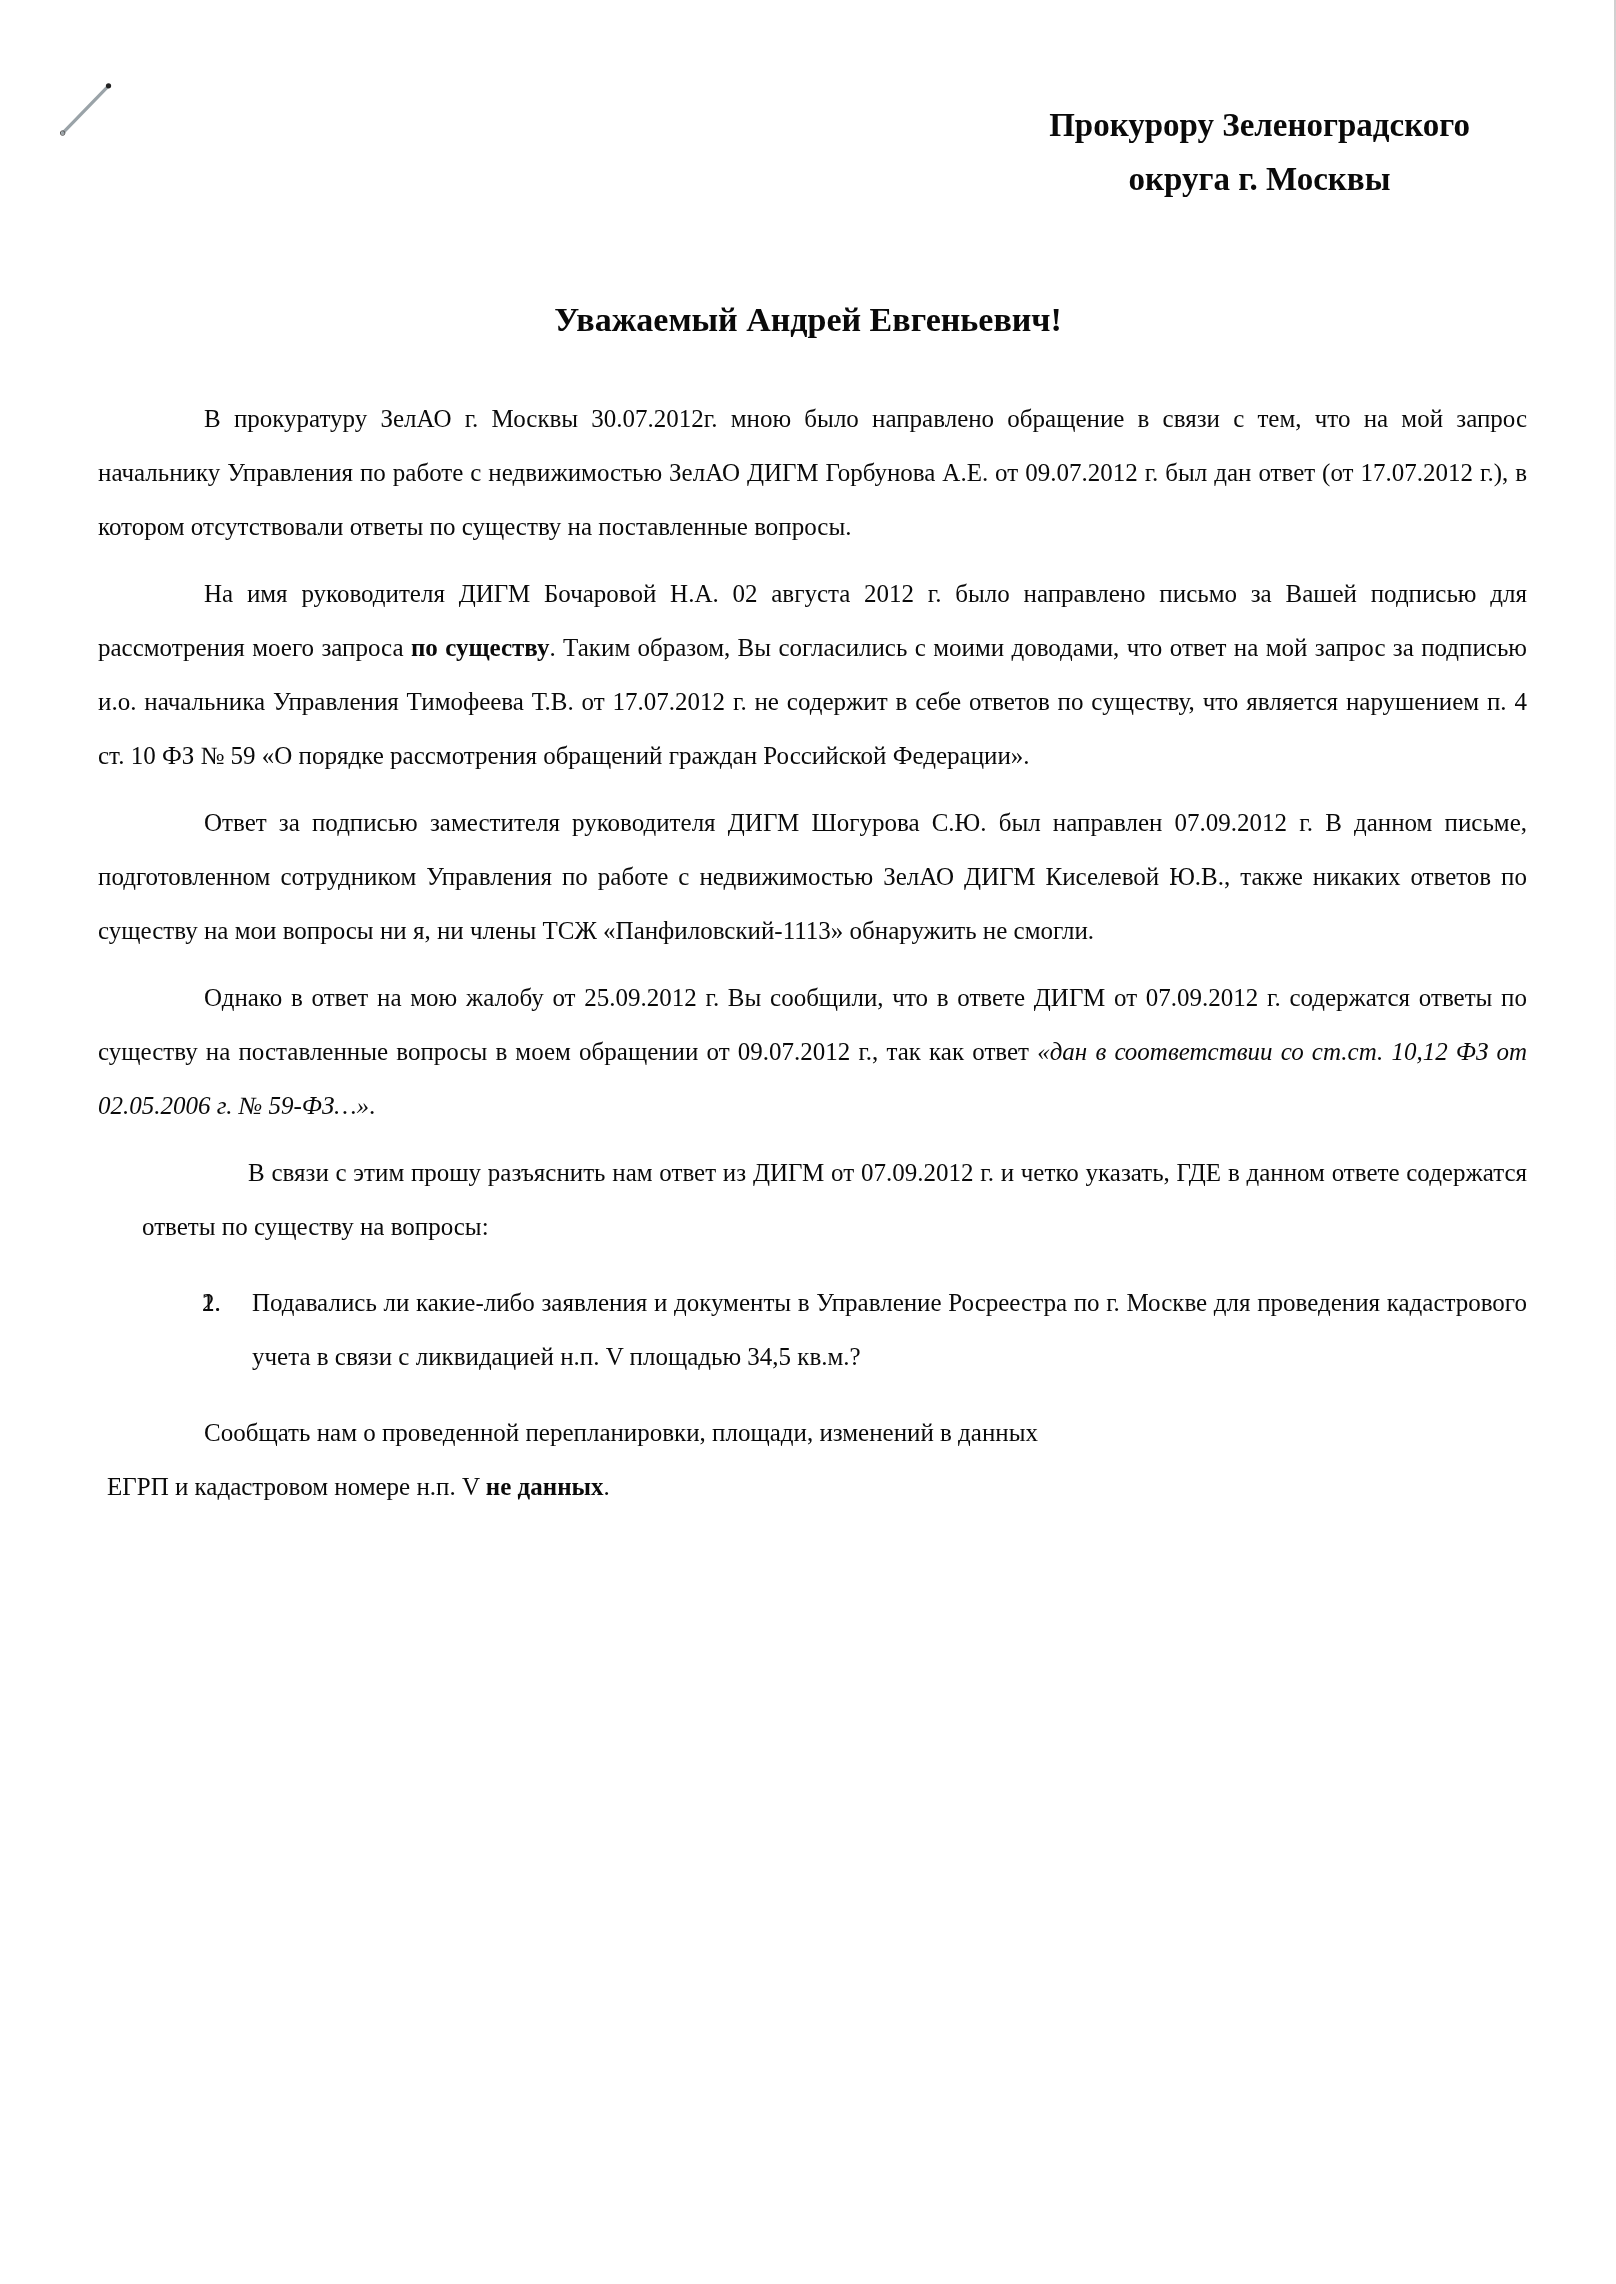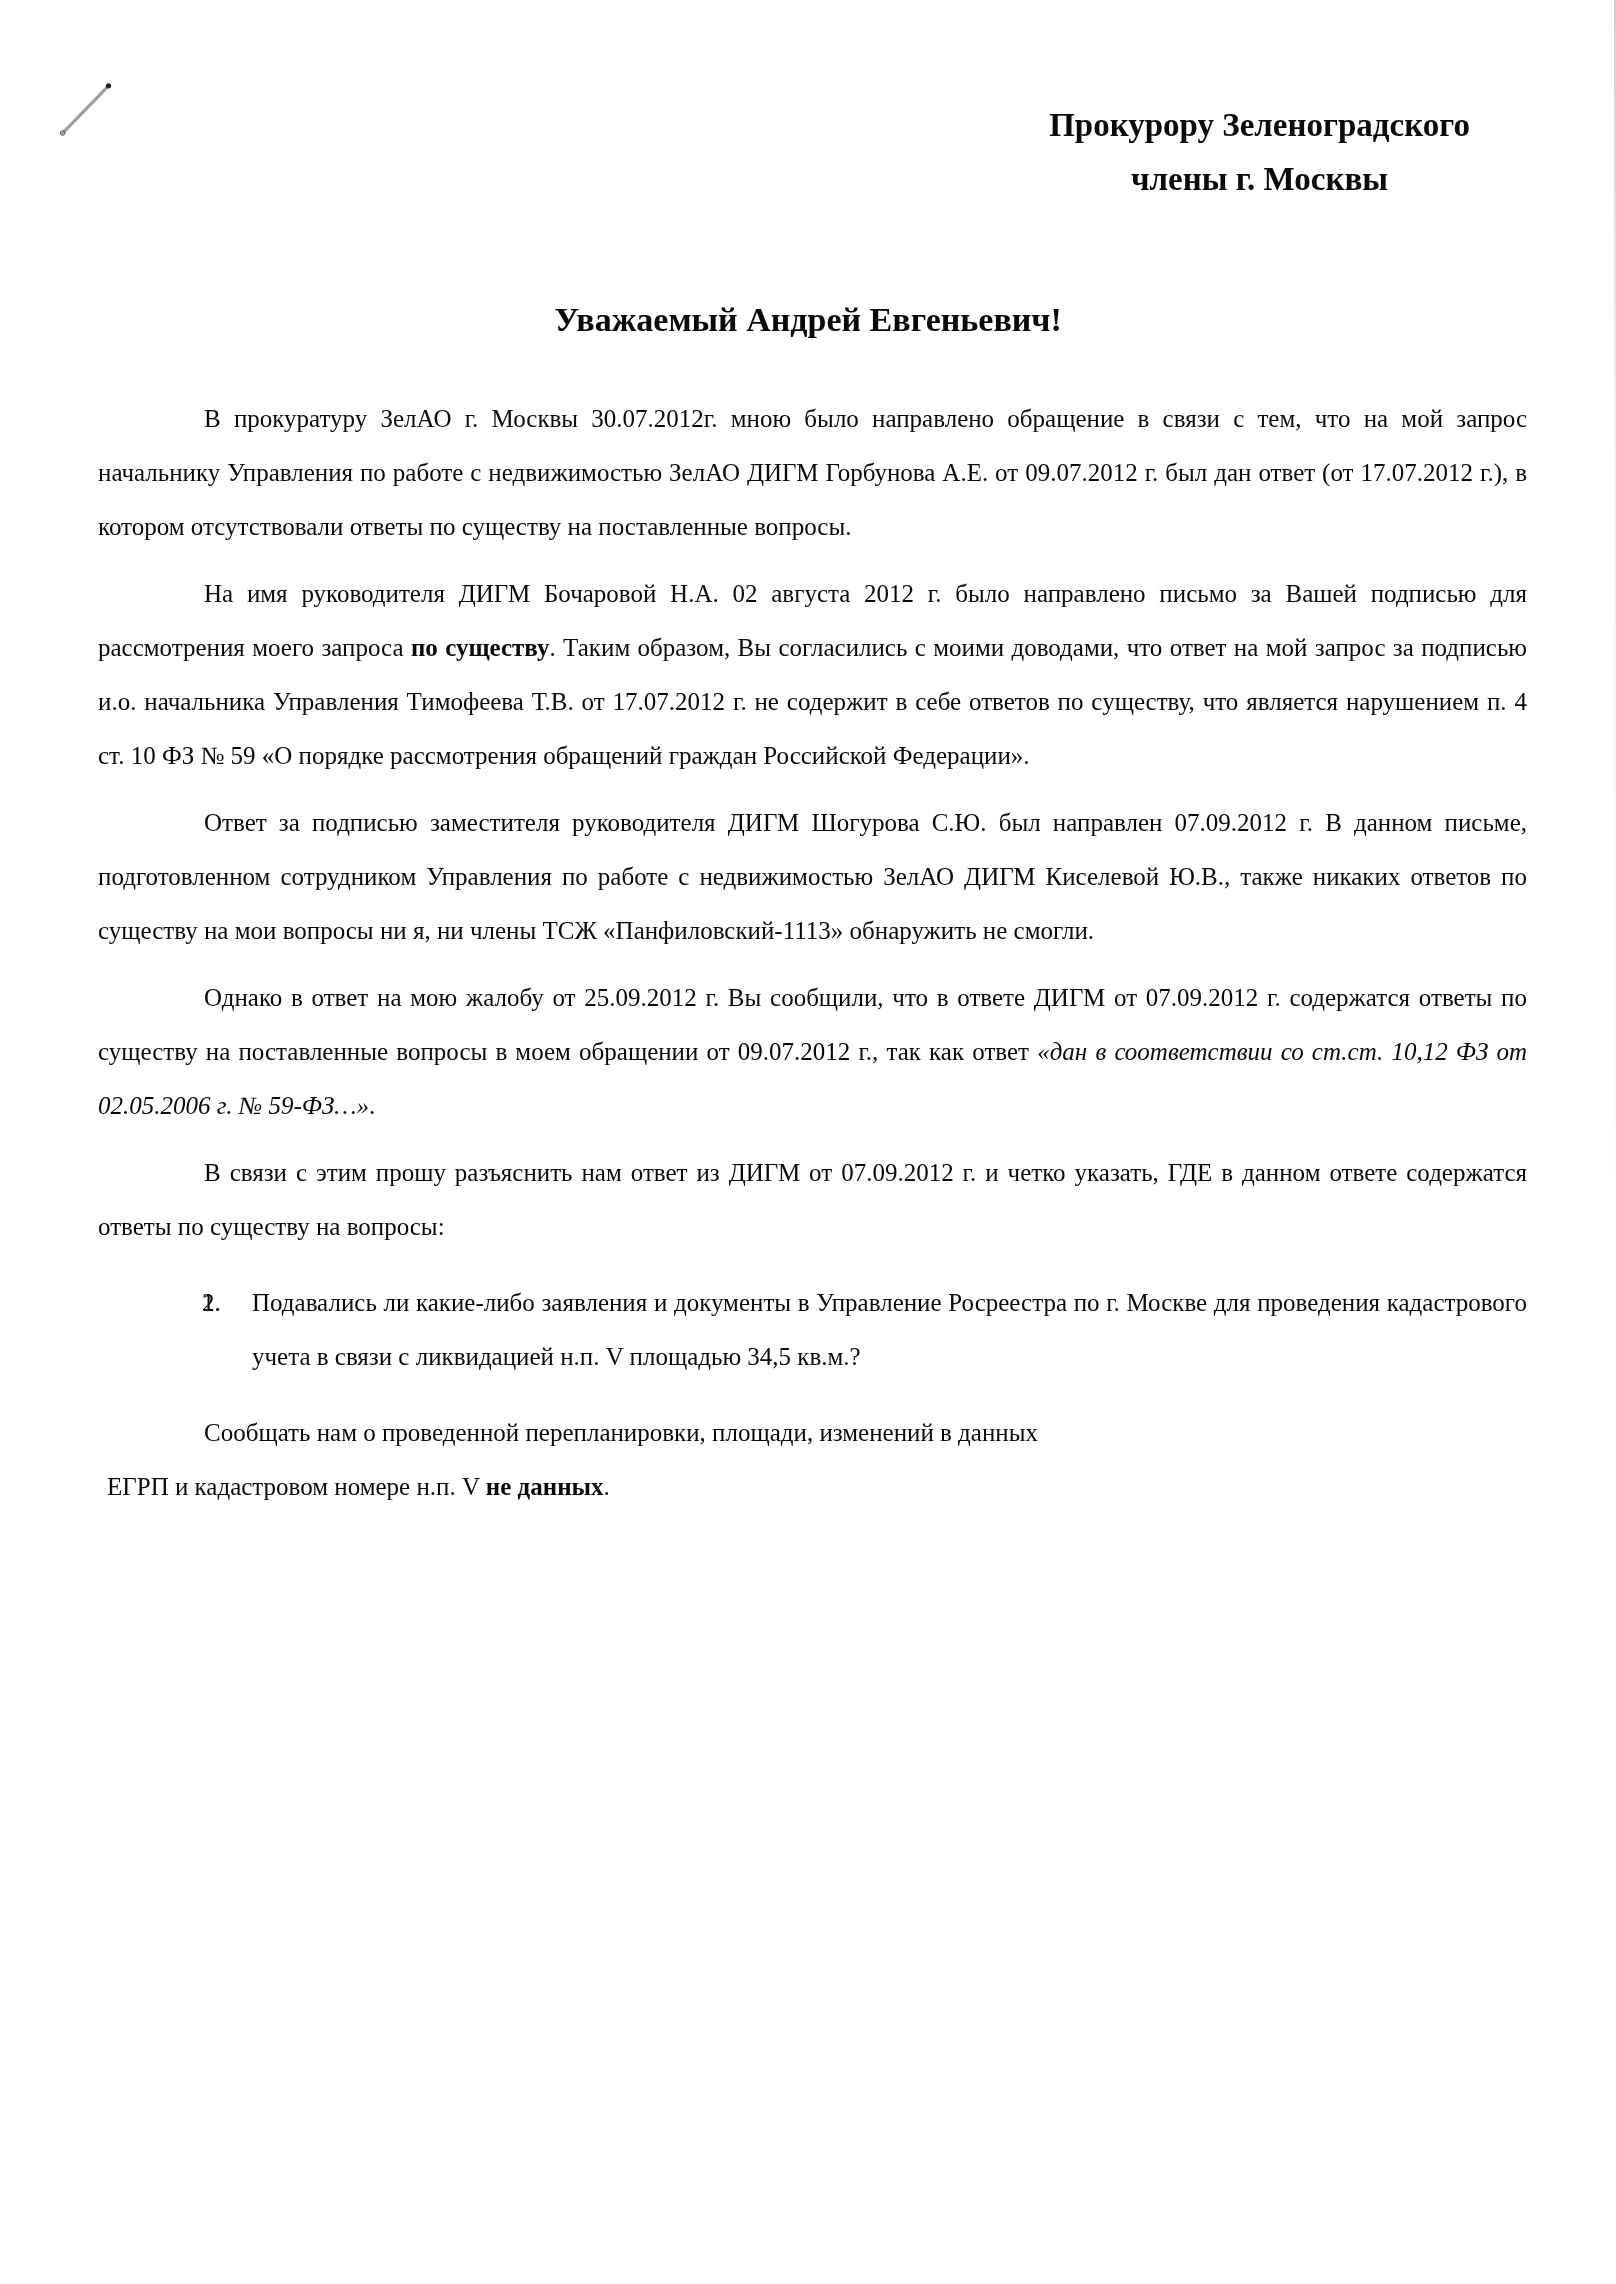--- a/index.html
+++ b/index.html
@@ -61,21 +61,21 @@
       top: 392px;
       width: 1429px;
       font-size: 25px;
       line-height: 54px;
     }
     .para {
       margin: 0 0 13px 0;
       text-align: justify;
       text-indent: 106px;
     }
-    .para.compact { margin-bottom: 7.8px; }
+    .para.compact { margin-bottom: 7.8px; margin-left: 44px; }
     .para b { font-weight: bold; }
     .para i { font-style: italic; }
     ol.questions {
       list-style: none;
       margin: 10.4px 0 15.7px 0;
       padding: 0;
     }
     ol.questions li {
       position: relative;
       padding-left: 154px;
@@ -105,21 +105,21 @@
 
   <svg class="pen-mark" viewBox="0 0 90 90">
     <line x1="74" y1="12" x2="4" y2="84" stroke="#9aa3a8" stroke-width="5" stroke-linecap="round"></line>
     <circle cx="74" cy="12" r="4" fill="#222"></circle>
     <circle cx="4" cy="84" r="3.5" fill="none" stroke="#555" stroke-width="1.5"></circle>
   </svg>
   <div class="right-edge"></div>
 
   <div class="addressee">
     <div>Прокурору Зеленоградского</div>
-    <div>члены г. Москвы</div>
+    <div>округа г. Москвы</div>
   </div>
 
   <div class="salutation">Уважаемый Андрей Евгеньевич!</div>
 
   <div class="body-text">
 
     <p class="para">
       <span>В прокуратуру ЗелАО г. Москвы 30.07.2012г. мною было направлено обращение в связи с тем, что на мой запрос начальнику Управления по работе с недвижимостью ЗелАО ДИГМ Горбунова А.Е. от 09.07.2012 г. был дан ответ (от 17.07.2012 г.), в котором отсутствовали ответы по существу на поставленные вопросы.</span>
     </p>
 

